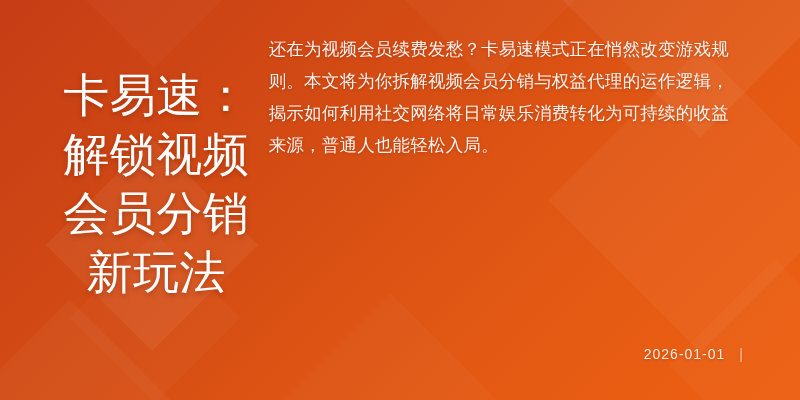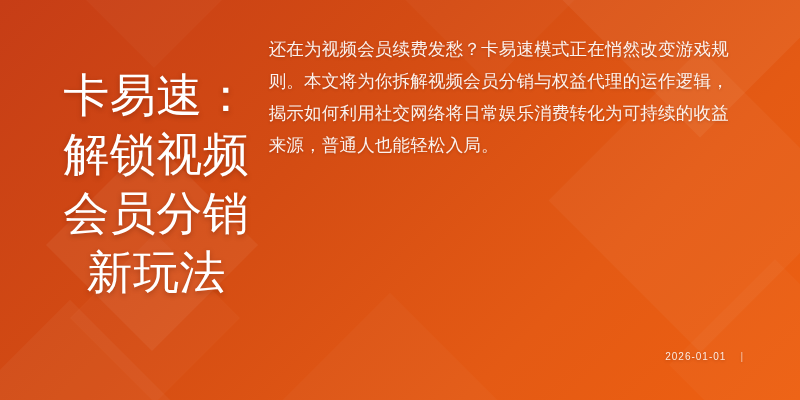--- a/index.html
+++ b/index.html
@@ -90,21 +90,21 @@
   }
 
   .footer {
     position: absolute;
     right: 56px;
     bottom: 38px;
     display: flex;
     align-items: flex-end;
     gap: 14px;
     color: rgba(255, 255, 255, 0.88);
-    font-size: 10px;
+    font-size: 14px;
     letter-spacing: 1px;
     text-shadow: 0 1px 3px rgba(90, 24, 4, 0.28);
   }
   .footer .sep {
     opacity: 0.7;
   }
 </style>
 </head>
 <body>
 

